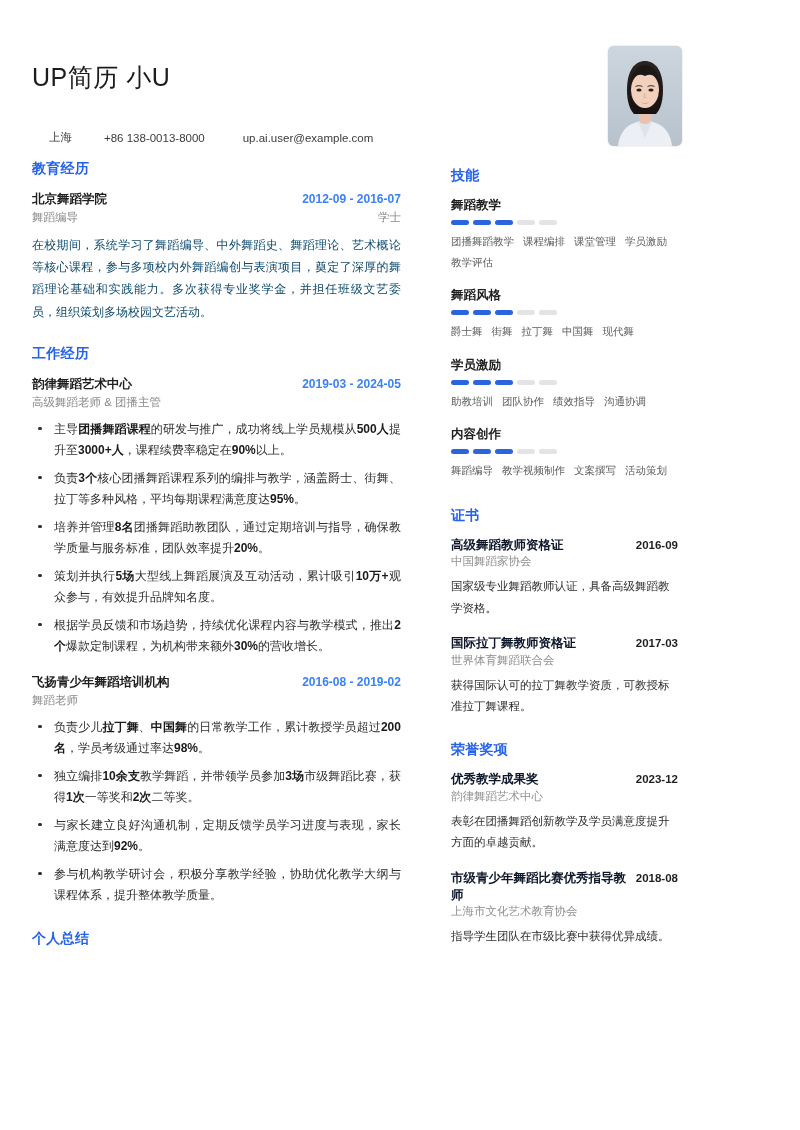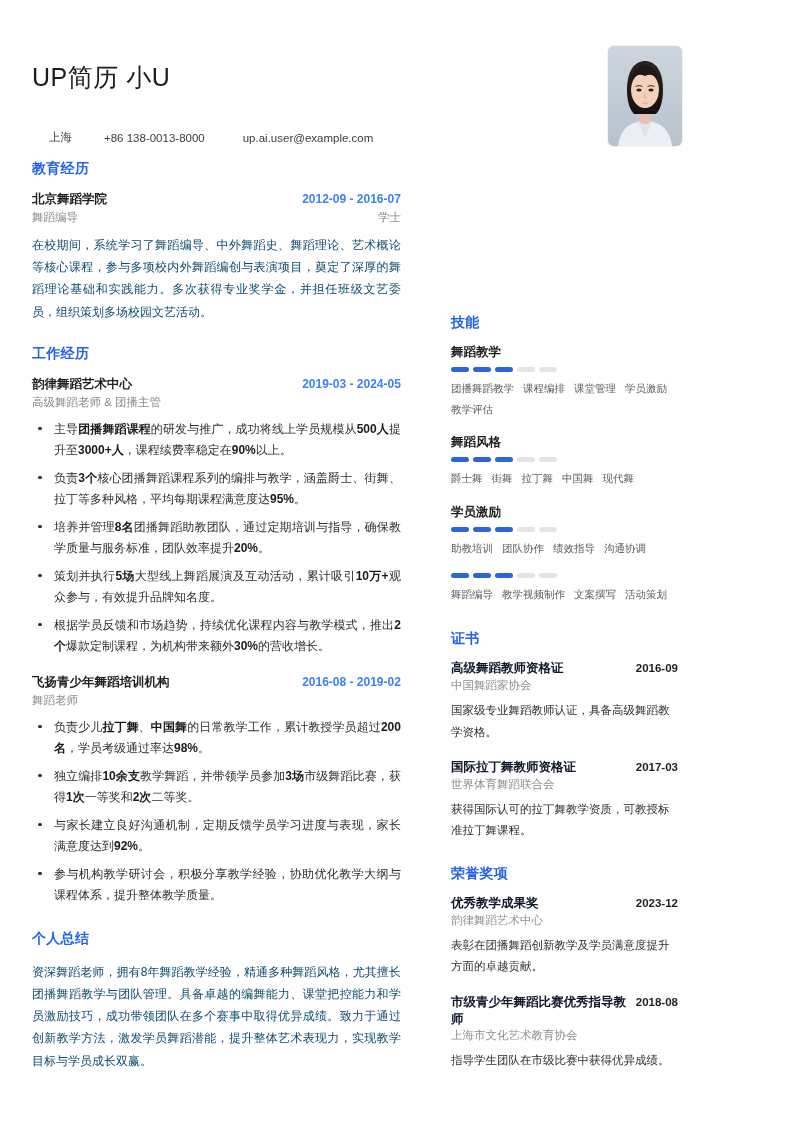--- a/index.html
+++ b/index.html
@@ -206,21 +206,20 @@
               <li>负责少儿<b>拉丁舞</b>、<b>中国舞</b>的日常教学工作，累计教授学员超过<b>200名</b>，学员考级通过率达<b>98%</b>。</li>
               <li>独立编排<b>10余支</b>教学舞蹈，并带领学员参加<b>3场</b>市级舞蹈比赛，获得<b>1次</b>一等奖和<b>2次</b>二等奖。</li>
               <li>与家长建立良好沟通机制，定期反馈学员学习进度与表现，家长满意度达到<b>92%</b>。</li>
               <li>参与机构教学研讨会，积极分享教学经验，协助优化教学大纲与课程体系，提升整体教学质量。</li>
             </ul>
         </div>
       </div>
 
       <div class="sec" style="margin-top:24px;">
         <div class="sec-title">个人总结</div>
-        <div class="para" style="margin-top:0;">资深舞蹈老师，拥有8年舞蹈教学经验，精通多种舞蹈风格，尤其擅长团播舞蹈教学与团队管理。具备卓越的编舞能力、课堂把控能力和学员激励技巧，成功带领团队在多个赛事中取得优异成绩。致力于通过创新教学方法，激发学员舞蹈潜能，提升整体艺术表现力，实现教学目标与学员成长双赢。</div>
       </div>
 
     </div>
 
     <div class="col-right">
 
       <div class="sec sec-right">
         <div class="sec-title">技能</div>
         <div>
             <div class="skill-group">
@@ -250,20 +249,21 @@
               <div class="skill-bars">
                 <span class="bar on"></span>
                 <span class="bar on"></span>
                 <span class="bar on"></span>
                 <span class="bar"></span>
                 <span class="bar"></span>
               </div>
               <div class="skill-tags"><span>助教培训</span><span>团队协作</span><span>绩效指导</span><span>沟通协调</span></div>
             </div>
             <div class="skill-group">
+              <div class="skill-name">内容创作</div>
               <div class="skill-bars">
                 <span class="bar on"></span>
                 <span class="bar on"></span>
                 <span class="bar on"></span>
                 <span class="bar"></span>
                 <span class="bar"></span>
               </div>
               <div class="skill-tags"><span>舞蹈编导</span><span>教学视频制作</span><span>文案撰写</span><span>活动策划</span></div>
             </div>
           </div>

